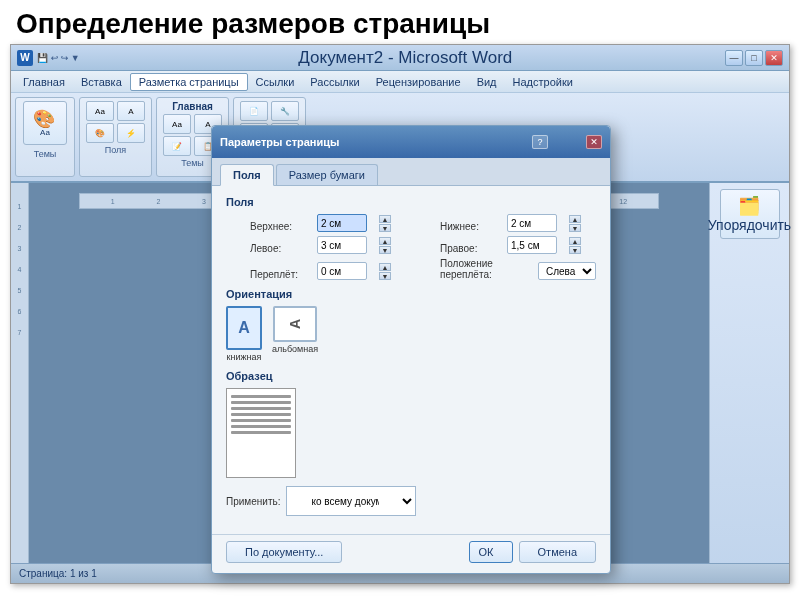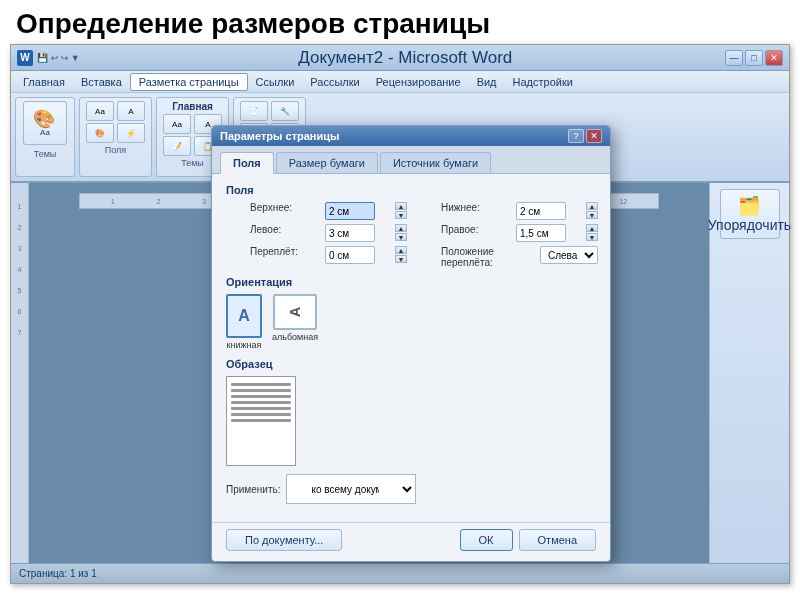--- a/index.html
+++ b/index.html
@@ -256,25 +256,26 @@
       width: 400px;
       background: #f0f4f8;
       border: 1px solid #7a9fc0;
       box-shadow: 4px 4px 16px rgba(0,0,0,0.4);
       border-radius: 4px;
       z-index: 200;
     }
 
     #dialog-title-bar {
       background: linear-gradient(to bottom, #6090c0, #3868a8);
-      height: 20px;
+      height: 32px;
       display: flex;
       align-items: center;
       padding: 0 8px;
       border-radius: 4px 4px 0 0;
+      gap: 36px;
     }
     #dialog-title-text {
       flex: 1;
       font-size: 11px;
       color: #fff;
       font-weight: bold;
     }
     .dialog-title-btn {
       width: 16px; height: 14px;
       border: 1px solid rgba(255,255,255,0.5);
@@ -327,22 +328,22 @@
 
     .fields-grid {
       display: grid;
       grid-template-columns: 1fr 1fr;
       gap: 4px 10px;
       margin-bottom: 8px;
     }
 
     .field-row {
       display: flex;
-      align-items: flex-start;
-      gap: 20px;
+      align-items: flex-end;
+      gap: 12px;
       padding-left: 24px;
     }
     .field-label {
       font-size: 10px;
       color: #333;
       min-width: 55px;
     }
     .field-input {
       width: 55px;
       height: 18px;
@@ -499,20 +500,21 @@
       padding: 4px 18px;
       font-size: 11px;
       border: 1px solid #a0b8d0;
       border-radius: 3px;
       background: linear-gradient(to bottom, #f0f6ff, #d8e8f8);
       color: #1a3a6a;
       cursor: pointer;
     }
     .dialog-btn-default {
       border-color: #4080c0;
+      padding-left: 9px;
     }
   </style>
 </head>
 <body>
 
 <div id="page-title">Определение размеров страницы</div>
 
 <div id="word-window">
 
   <div id="title-bar">
@@ -640,21 +642,20 @@
 
       <div id="dialog-title-bar">
         <span id="dialog-title-text">Параметры страницы</span>
         <div class="dialog-title-btn">?</div>
         <div class="dialog-title-btn close">✕</div>
       </div>
 
       <div id="dialog-tabs">
         <div class="dialog-tab active">Поля</div>
         <div class="dialog-tab">Размер бумаги</div>
-        <div class="dialog-tab">Источник бумаги</div>
       </div>
 
       <div id="dialog-content">
 
         <div class="section-label">Поля</div>
         <div class="fields-grid">
 
           <div class="field-row">
             <span class="field-label">Верхнее:</span>
             <input class="field-input active-field" value="2 см" style="width: 50px;">

